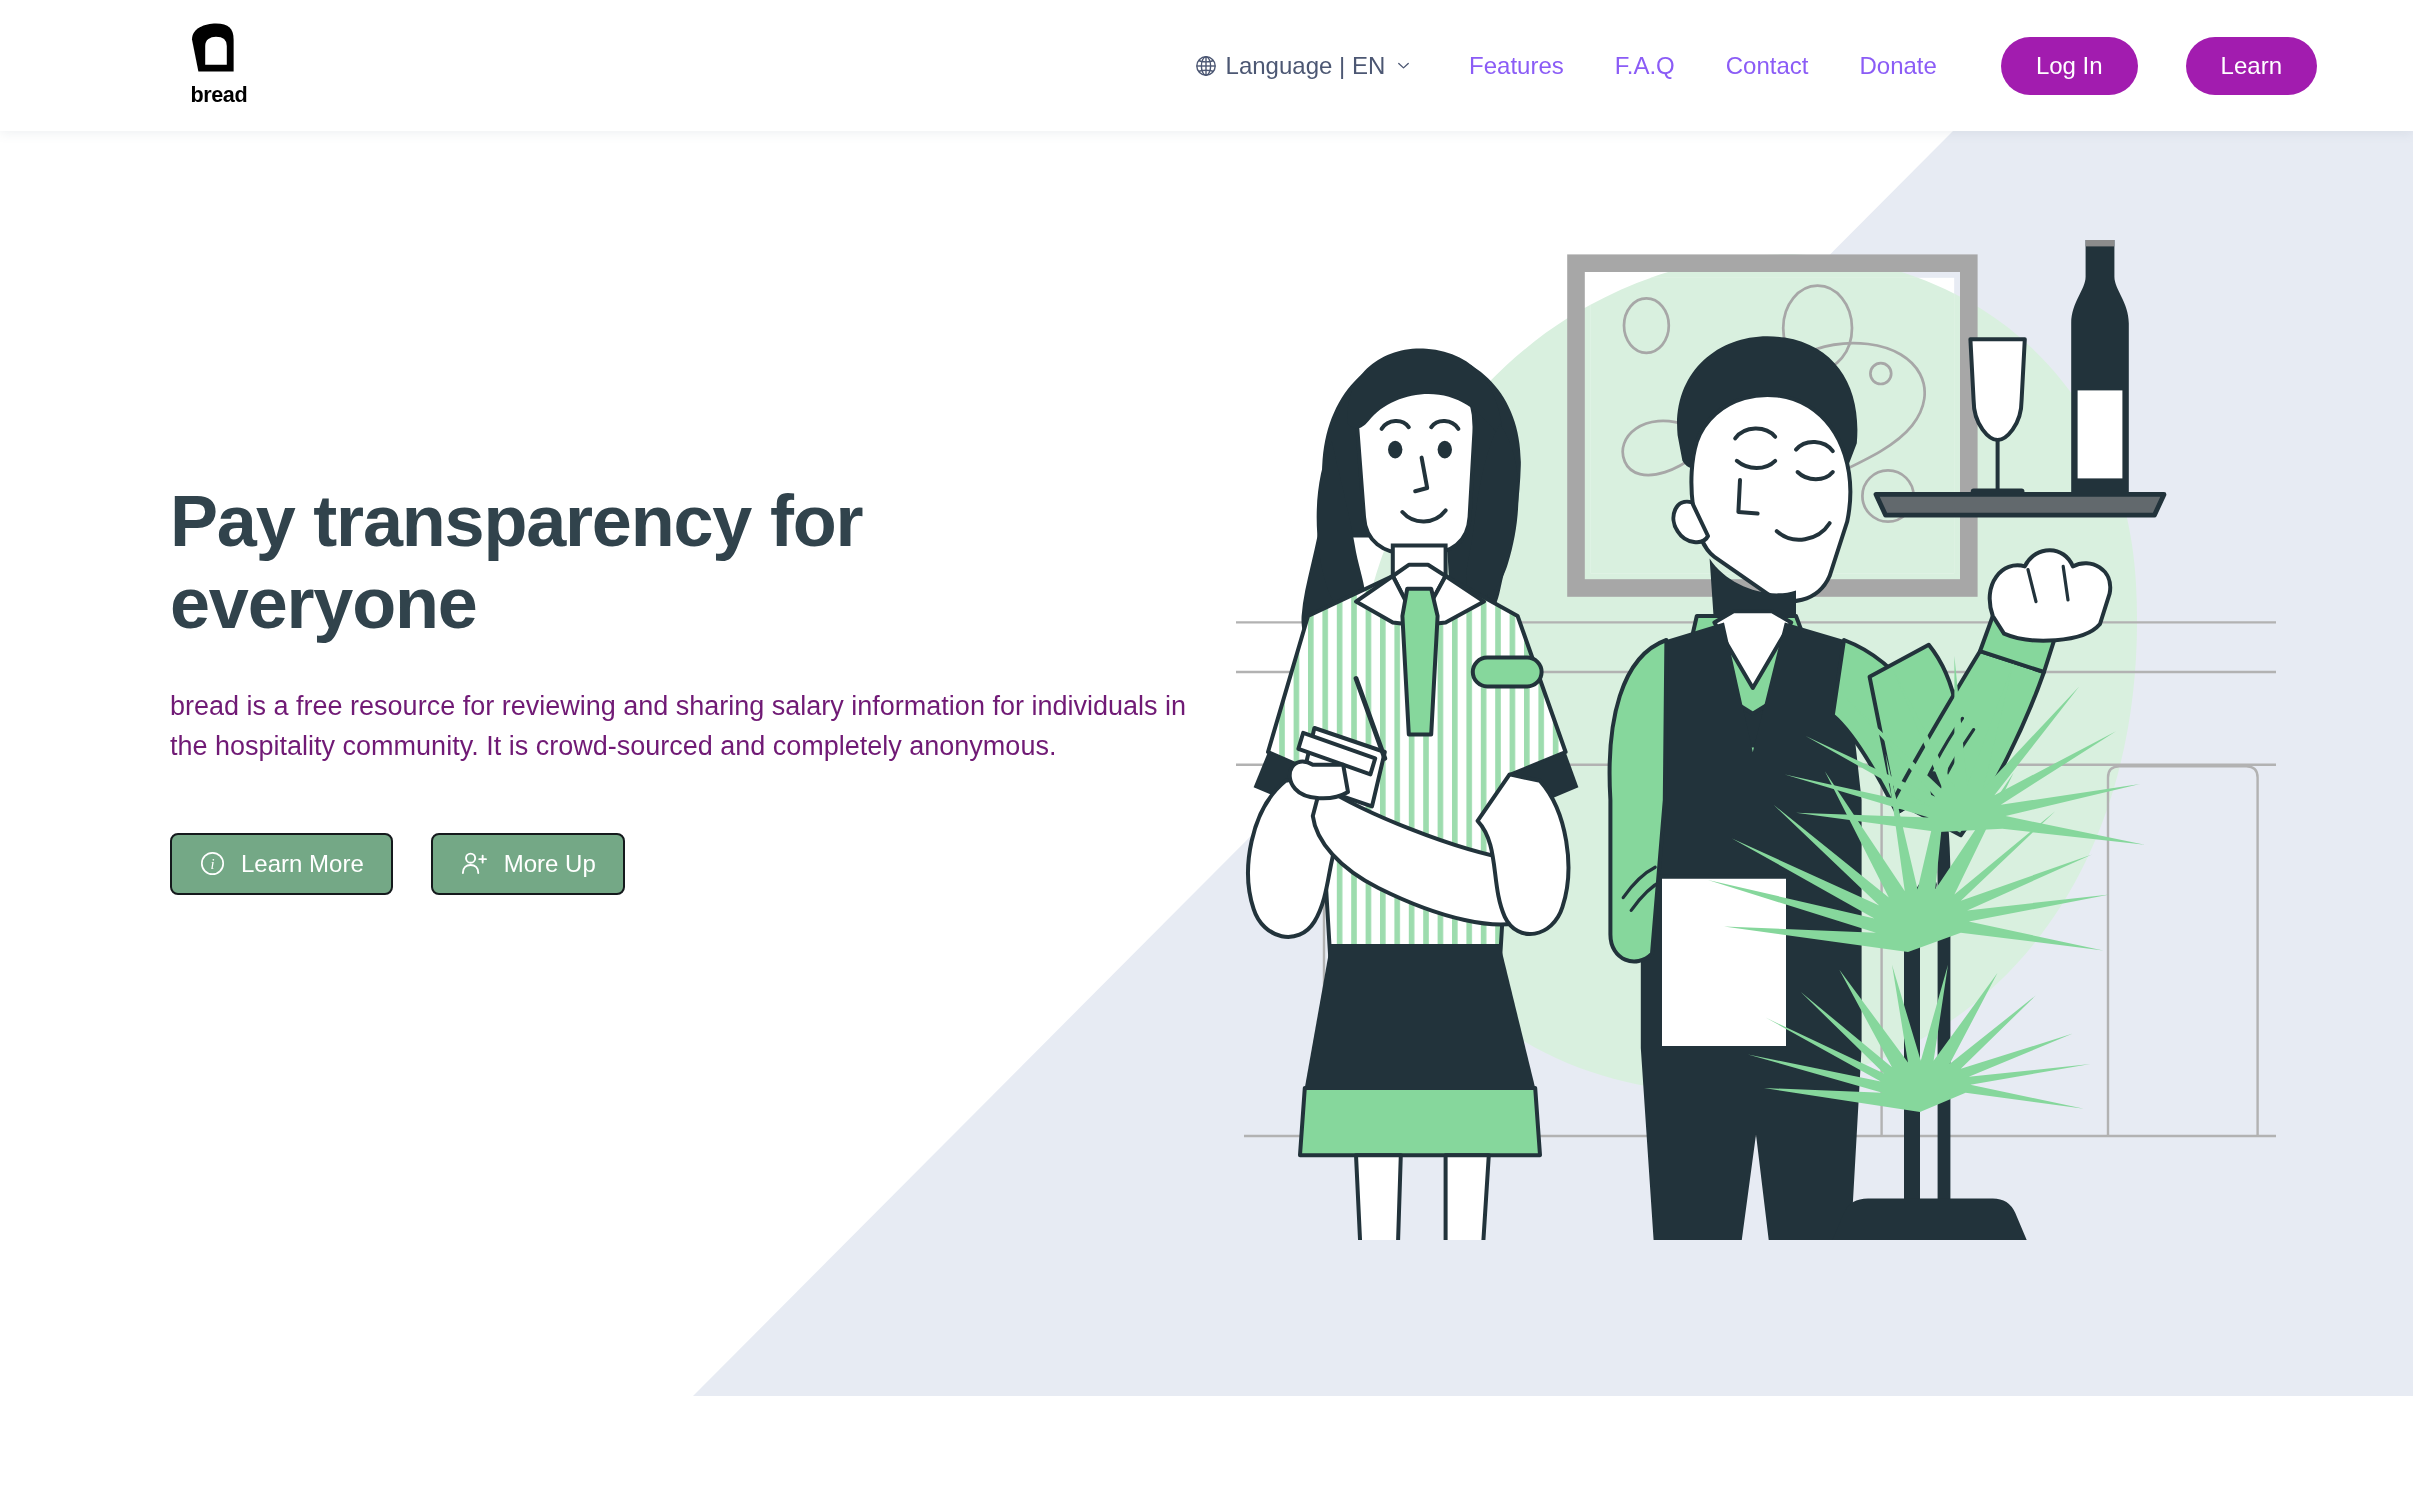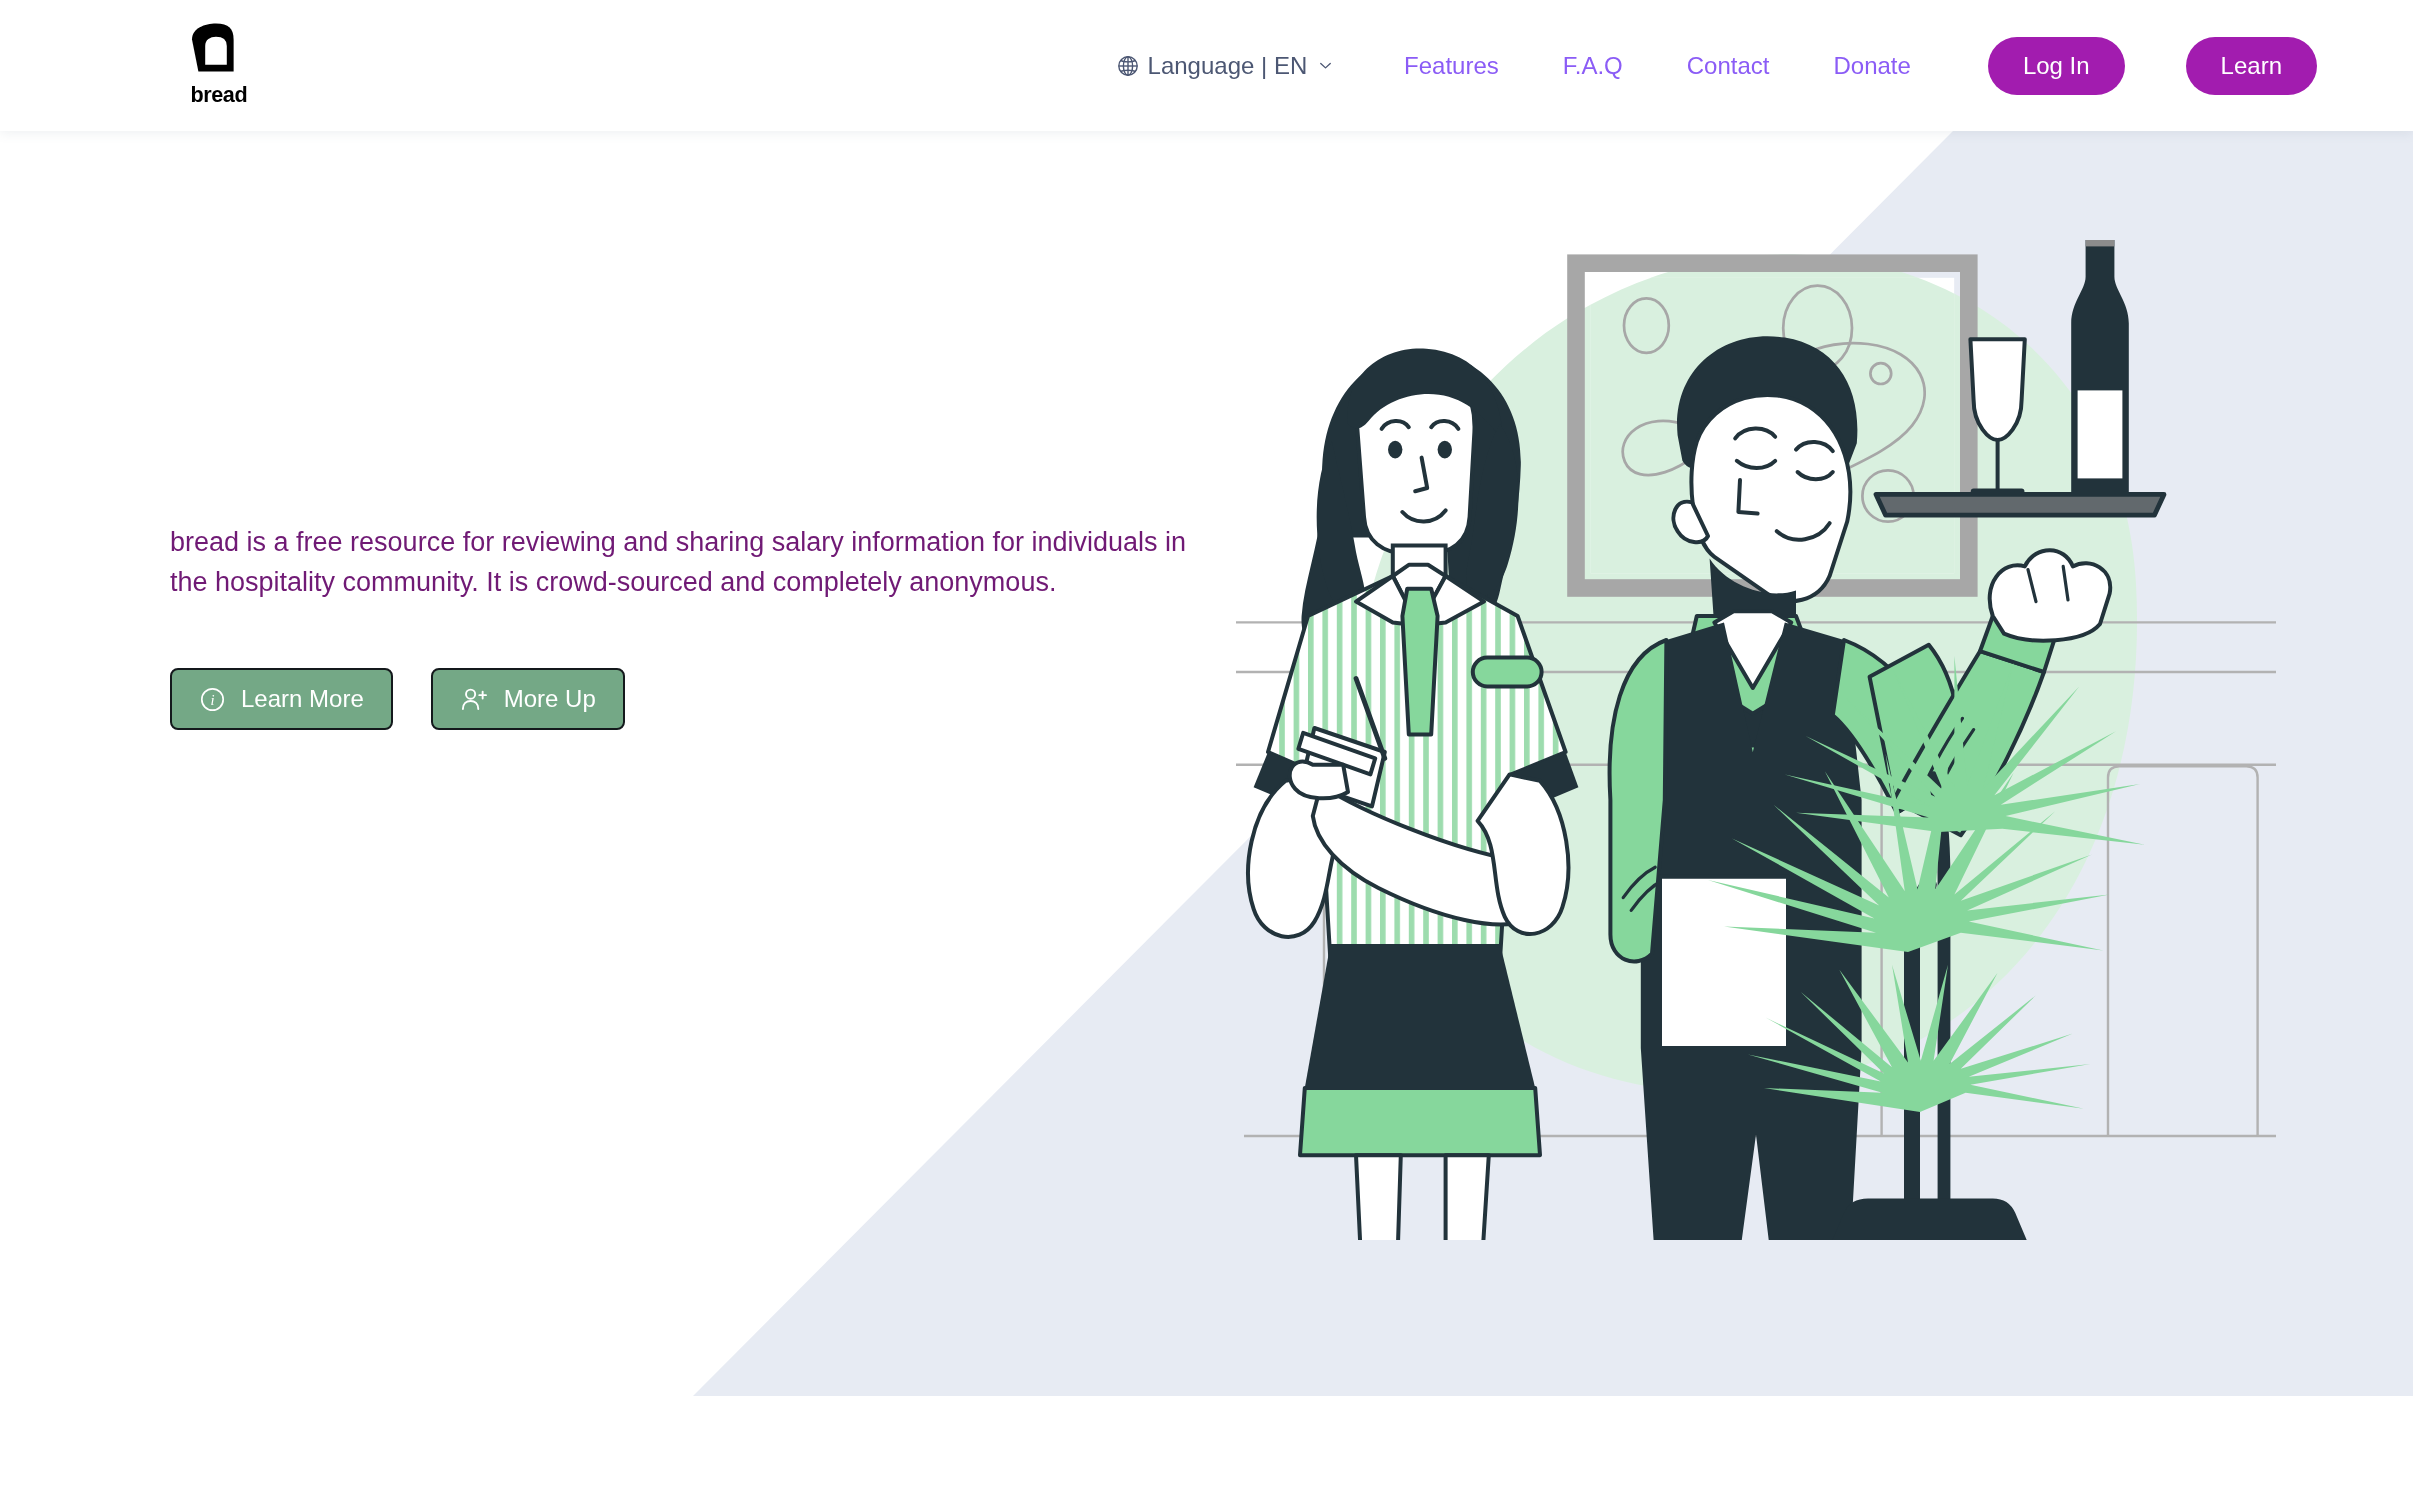--- a/index.html
+++ b/index.html
@@ -49,21 +49,21 @@
     line-height: 1;
   }
 
   .nav {
     position: absolute;
     right: 96px;
     top: 0;
     height: 131px;
     display: flex;
     align-items: center;
-    gap: 16px;
+    gap: 3px;
   }
   .lang {
     display: flex;
     align-items: center;
     gap: 7.2px;
     color: #4c5773;
     font-size: 24px;
     cursor: pointer;
     margin-right: 53px;
   }
@@ -206,20 +206,21 @@
       <a class="nav-link" href="#">Donate</a>
 
       <button class="pill login">Log In</button>
       <button class="pill signup">Learn</button>
     </div>
   </div>
 
   <div class="hero-shape"></div>
 
   <div class="hero-copy">
+    <h1 class="hero-title">Pay transparency for everyone</h1>
     <p class="hero-sub">bread is a free resource for reviewing and sharing salary information for individuals in the hospitality community. It is crowd-sourced and completely anonymous.</p>
 
     <div class="hero-actions">
       <button class="btn-green">
         <svg width="27" height="27" viewBox="0 0 24 24" fill="none" stroke="#ffffff" stroke-width="1.5" style="font-size:30px">
           <circle cx="12" cy="12" r="9.5"></circle>
           <text x="12" y="17" font-size="13" font-style="italic" font-family="Liberation Serif, serif" fill="#ffffff" stroke="none" text-anchor="middle">i</text>
         </svg>
         <span>Learn More</span>
       </button>

